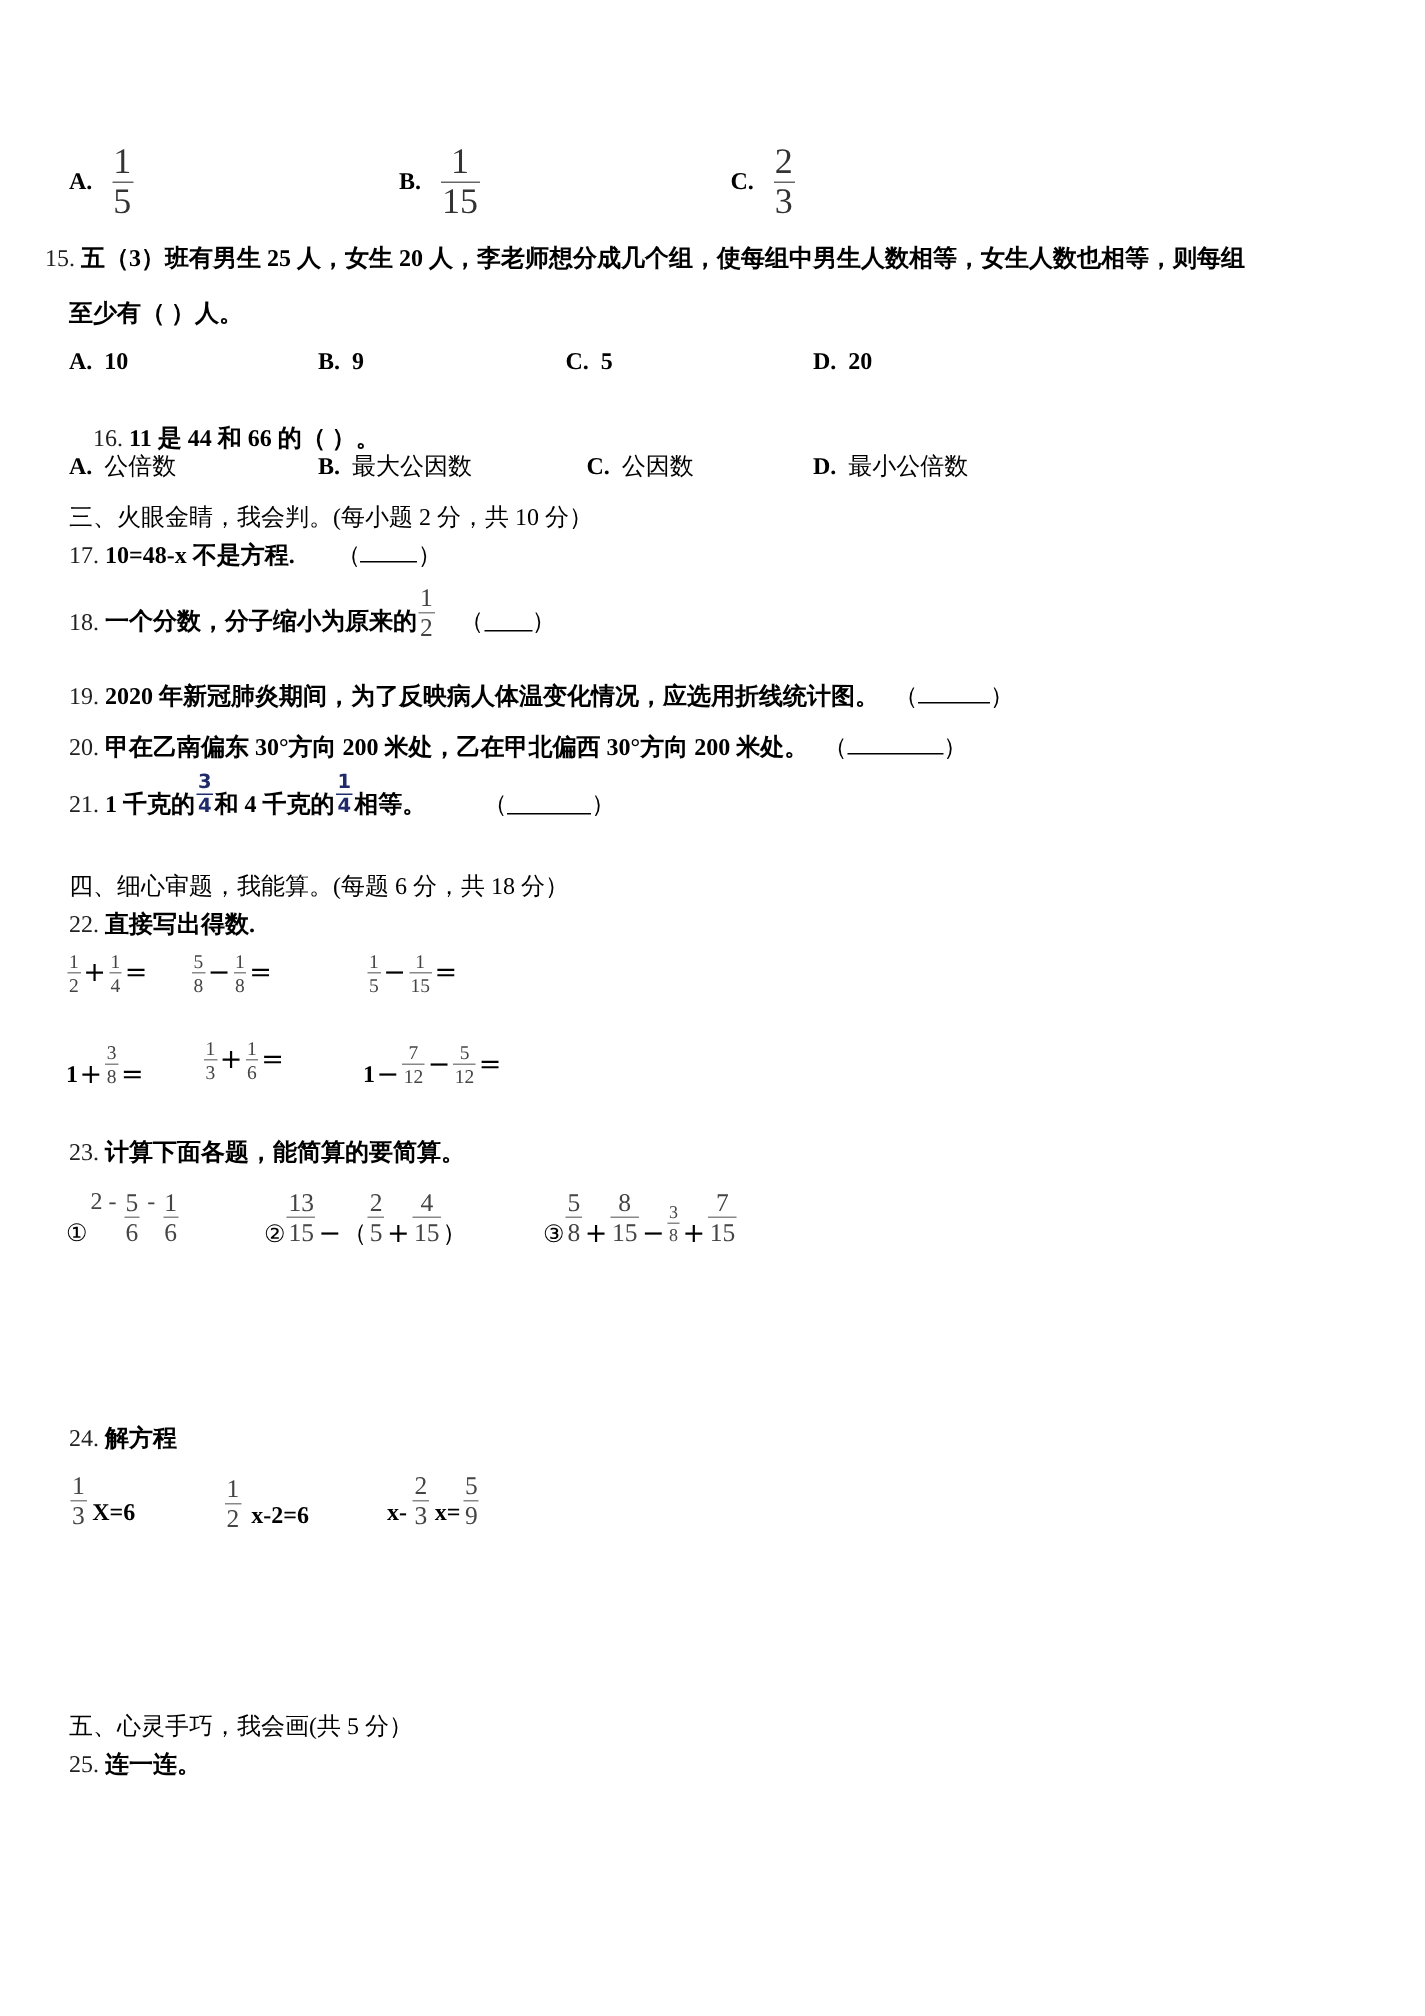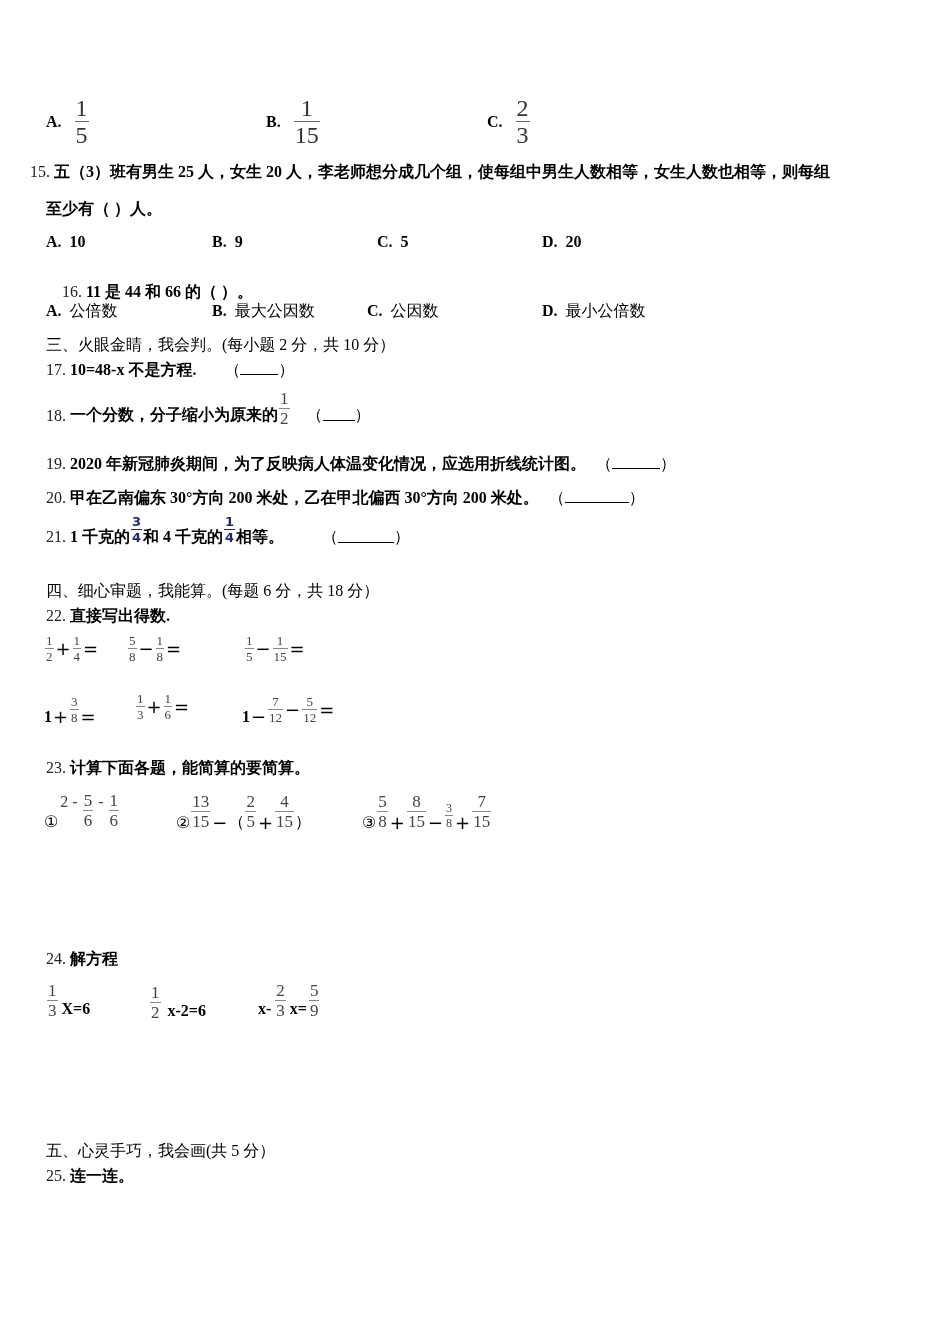--- a/index.html
+++ b/index.html
@@ -60,21 +60,21 @@
 <div class="abs t16 b" style="left:212px; top:233px;"><span>B.</span>&nbsp;&nbsp;<span>9</span></div>
 <div class="abs t16 b" style="left:377px; top:233px;"><span>C.</span>&nbsp;&nbsp;<span>5</span></div>
 <div class="abs t16 b" style="left:542px; top:233px;"><span>D.</span>&nbsp;&nbsp;<span>20</span></div>
 
 <div class="abs t16" style="left:62px; top:267px;margin-top:15px;">
   <span class="qn">16.</span>
   <span class="b">11 是 44 和 66 的（    ）。</span>
 </div>
 <div class="abs t16 b" style="left:46px; top:301px;"><span>A.</span>&nbsp;&nbsp;<span style="font-weight:normal">公倍数</span></div>
 <div class="abs t16 b" style="left:212px; top:301px;"><span>B.</span>&nbsp;&nbsp;<span style="font-weight:normal">最大公因数</span></div>
-<div class="abs t16 b" style="left:367px; top:301px;"><span>C.</span>&nbsp;&nbsp;<span style="font-weight:normal">公因数</span></div>
+<div class="abs t16 b" style="left:391px; top:301px;"><span>C.</span>&nbsp;&nbsp;<span style="font-weight:normal">公因数</span></div>
 <div class="abs t16 b" style="left:542px; top:301px;"><span>D.</span>&nbsp;&nbsp;<span style="font-weight:normal">最小公倍数</span></div>
 
 <div class="abs t16" style="left:46px; top:335px;">三、火眼金睛，我会判。(每小题 2 分，共 10 分）</div>
 
 <div class="abs t16" style="left:46px; top:360px;">
   <span class="qn">17.</span>
   <span class="b">10=48-x 不是方程.</span>
   <span style="margin-left:24px;">（</span><span class="blank" style="width:38px;"></span><span>）</span>
 </div>
 

